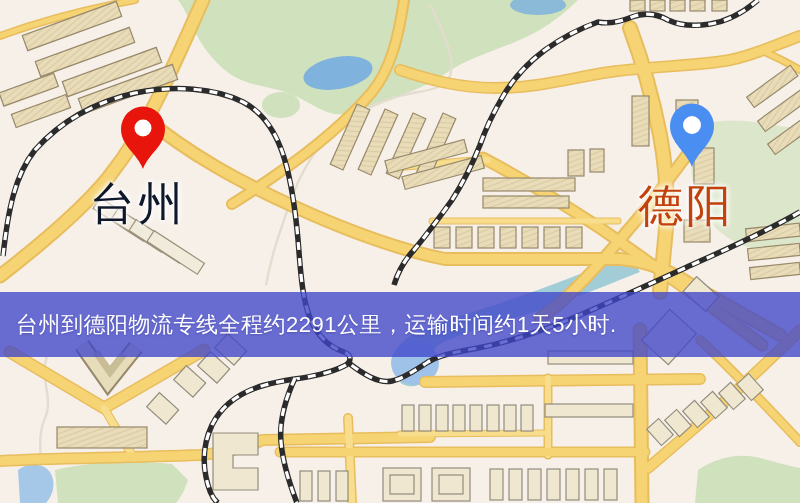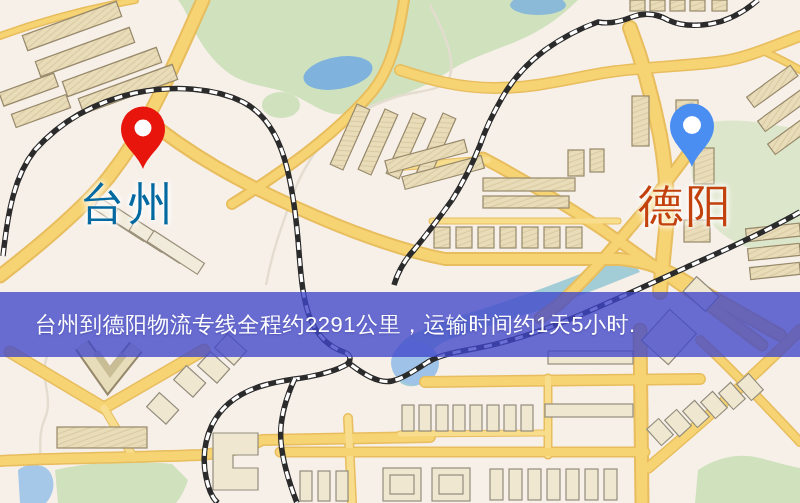--- a/index.html
+++ b/index.html
@@ -1,23 +1,23 @@
 <!DOCTYPE html>
 <html><head>
 <meta charset="utf-8">
 <style>
   html,body{margin:0;padding:0;background:#ffffff;font-family:"Liberation Sans",sans-serif;}
   .stage{position:relative;width:800px;height:503px;overflow:hidden;background:#f7f0e9;}
   .stage svg{position:absolute;left:0;top:0;}
   .banner{position:absolute;left:0;top:292px;width:800px;height:65px;background:rgba(64,70,202,0.78);}
-  .banner span{display:block;padding-left:35px;line-height:65px;font-size:22px;color:#ffffff;letter-spacing:0.5px;white-space:nowrap;text-shadow:0 1px 2px rgba(40,40,120,0.35);}
+  .banner span{display:block;padding-left:16px;line-height:65px;font-size:22px;color:#ffffff;letter-spacing:0.5px;white-space:nowrap;text-shadow:0 1px 2px rgba(40,40,120,0.35);}
   .pin{position:absolute;}
   .city-label{position:absolute;font-size:45px;font-weight:500;letter-spacing:3px;white-space:nowrap;
     text-shadow:0 0 4px #ffffff,0 0 6px #ffffff,0 0 8px rgba(255,255,255,0.9);}
-  #origin-label{left:80px;top:174px;color:#0369a1;}
+  #origin-label{left:90px;top:174px;color:#0f172a;}
   #dest-label{left:638px;top:176px;color:#c2410c;}
   
   .grn{fill:#cfe2bd;stroke:none;}
   .grn2{fill:#dce6ca;}
   .wtr{fill:#7fb2dd;}
   .rd{fill:none;stroke:#e8bd5e;stroke-linecap:round;stroke-linejoin:round;}
   .rdf{fill:none;stroke:#f6d373;stroke-linecap:round;stroke-linejoin:round;}
   .rdfm{fill:none;stroke:#f7dd8c;stroke-linecap:round;stroke-linejoin:round;}
   .rwb{fill:none;stroke:#2b2b2b;stroke-width:5.5;}
   .rww{fill:none;stroke:#ffffff;stroke-width:3.2;stroke-dasharray:8 8;}

